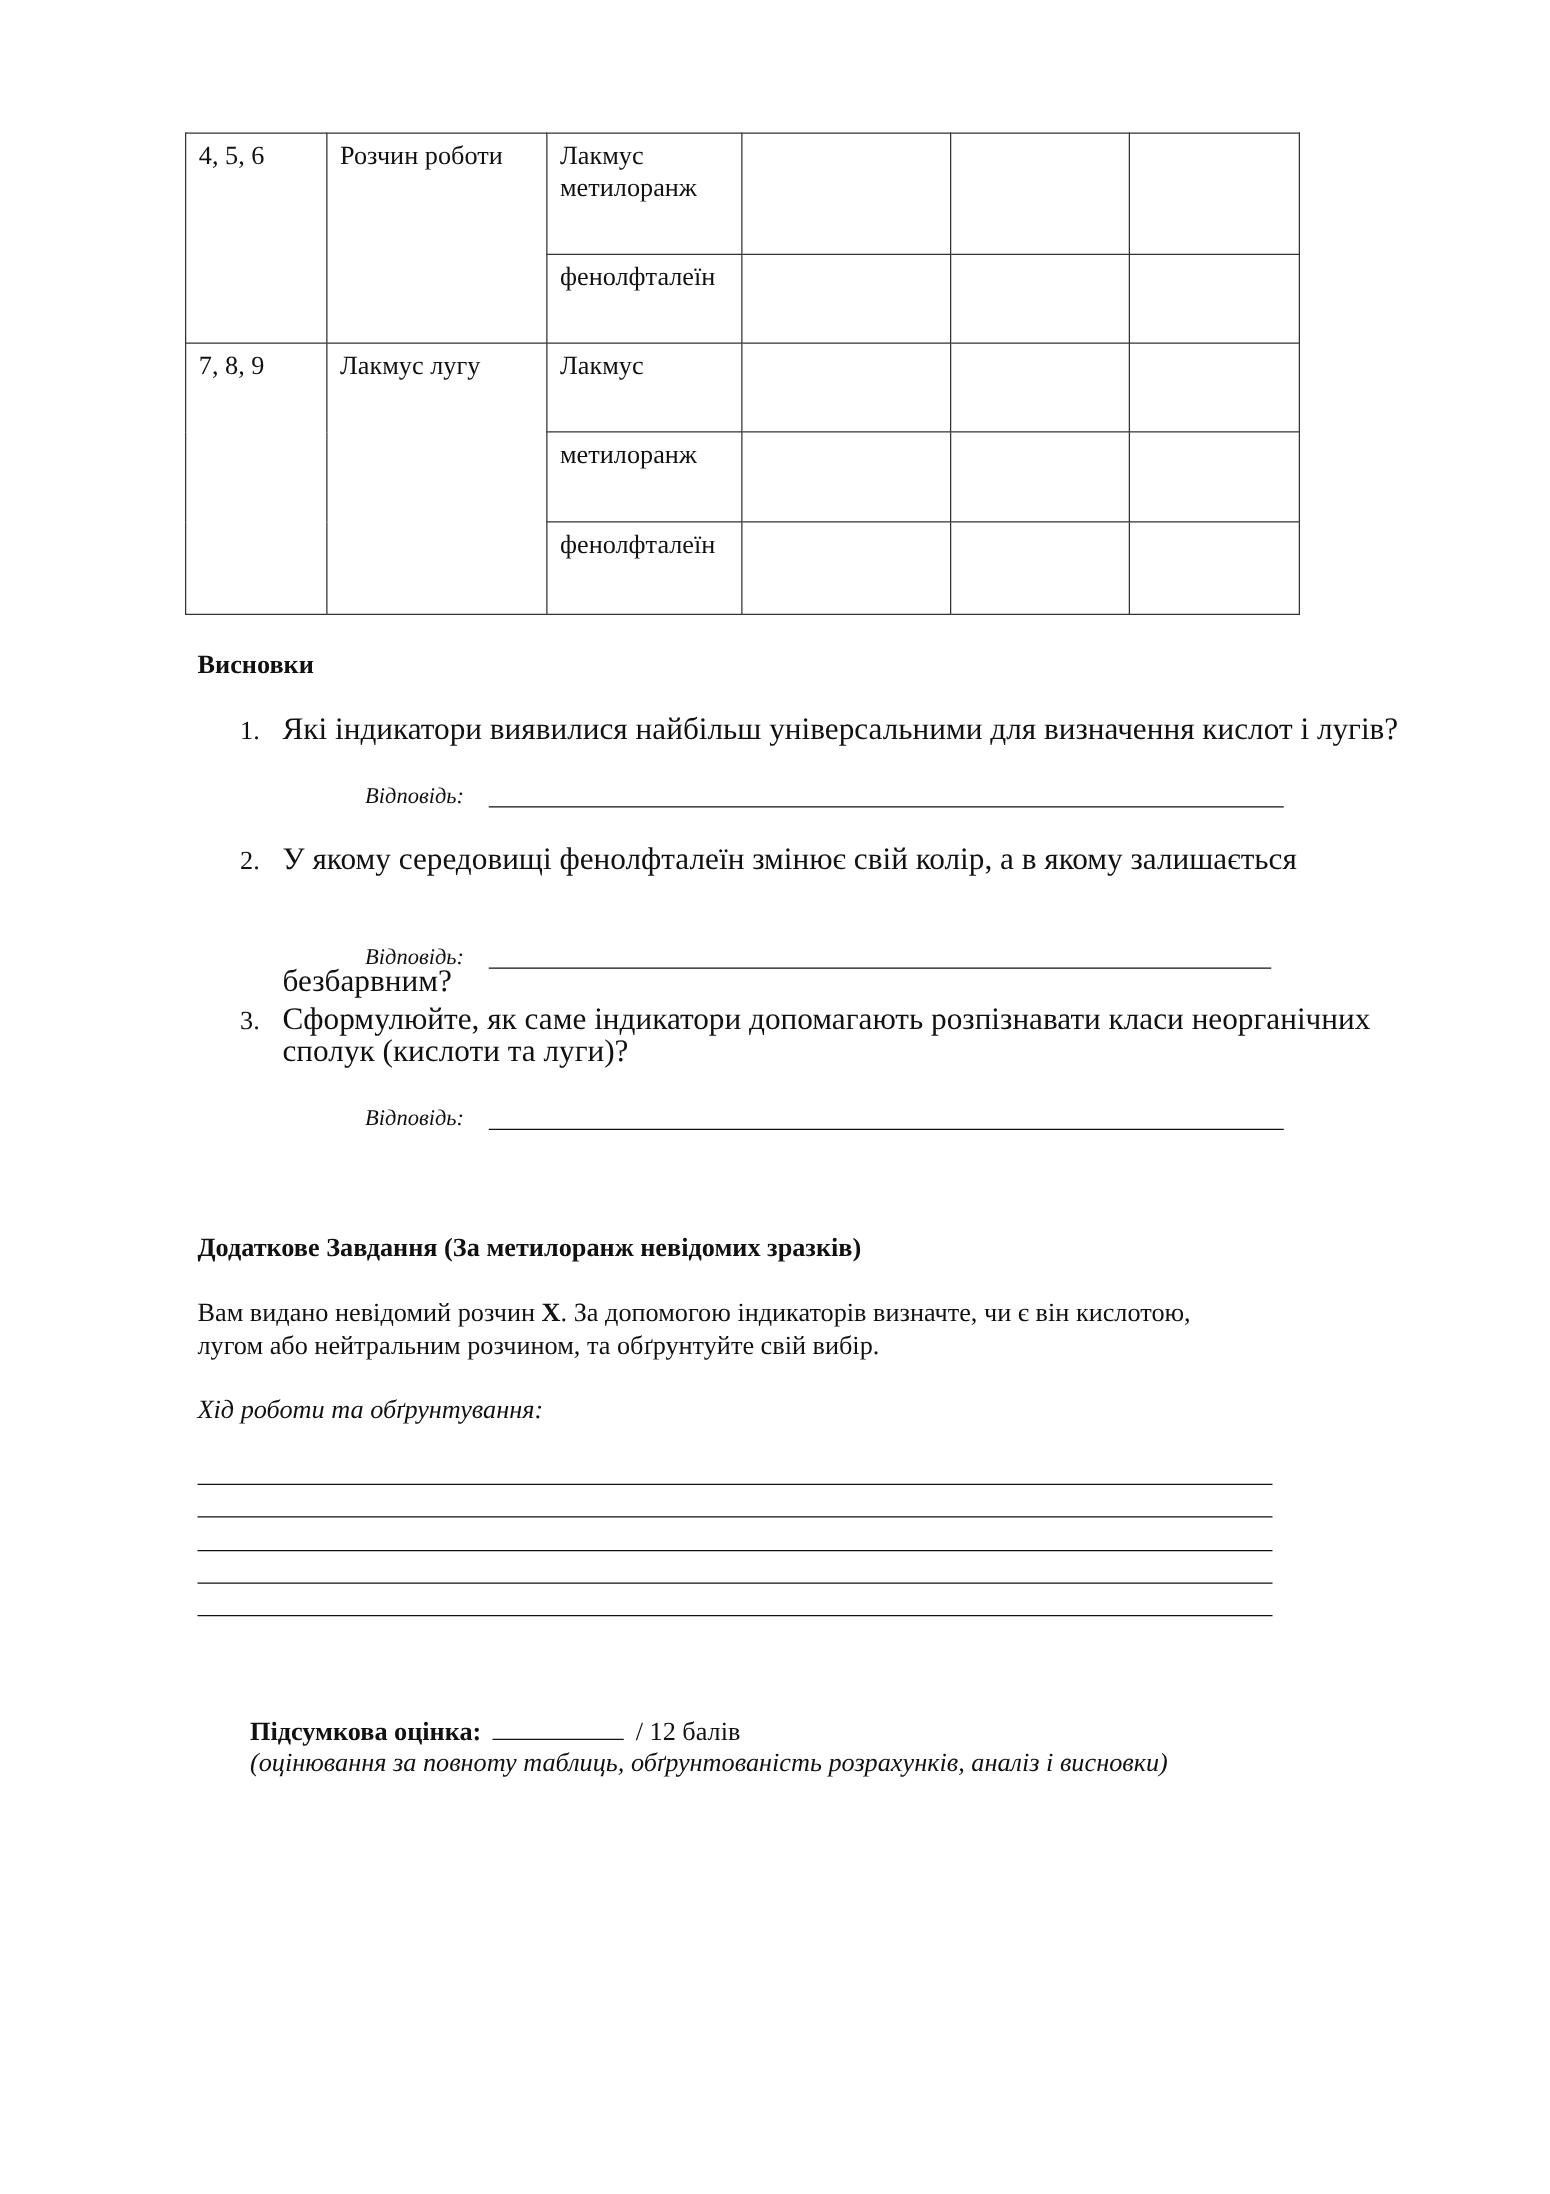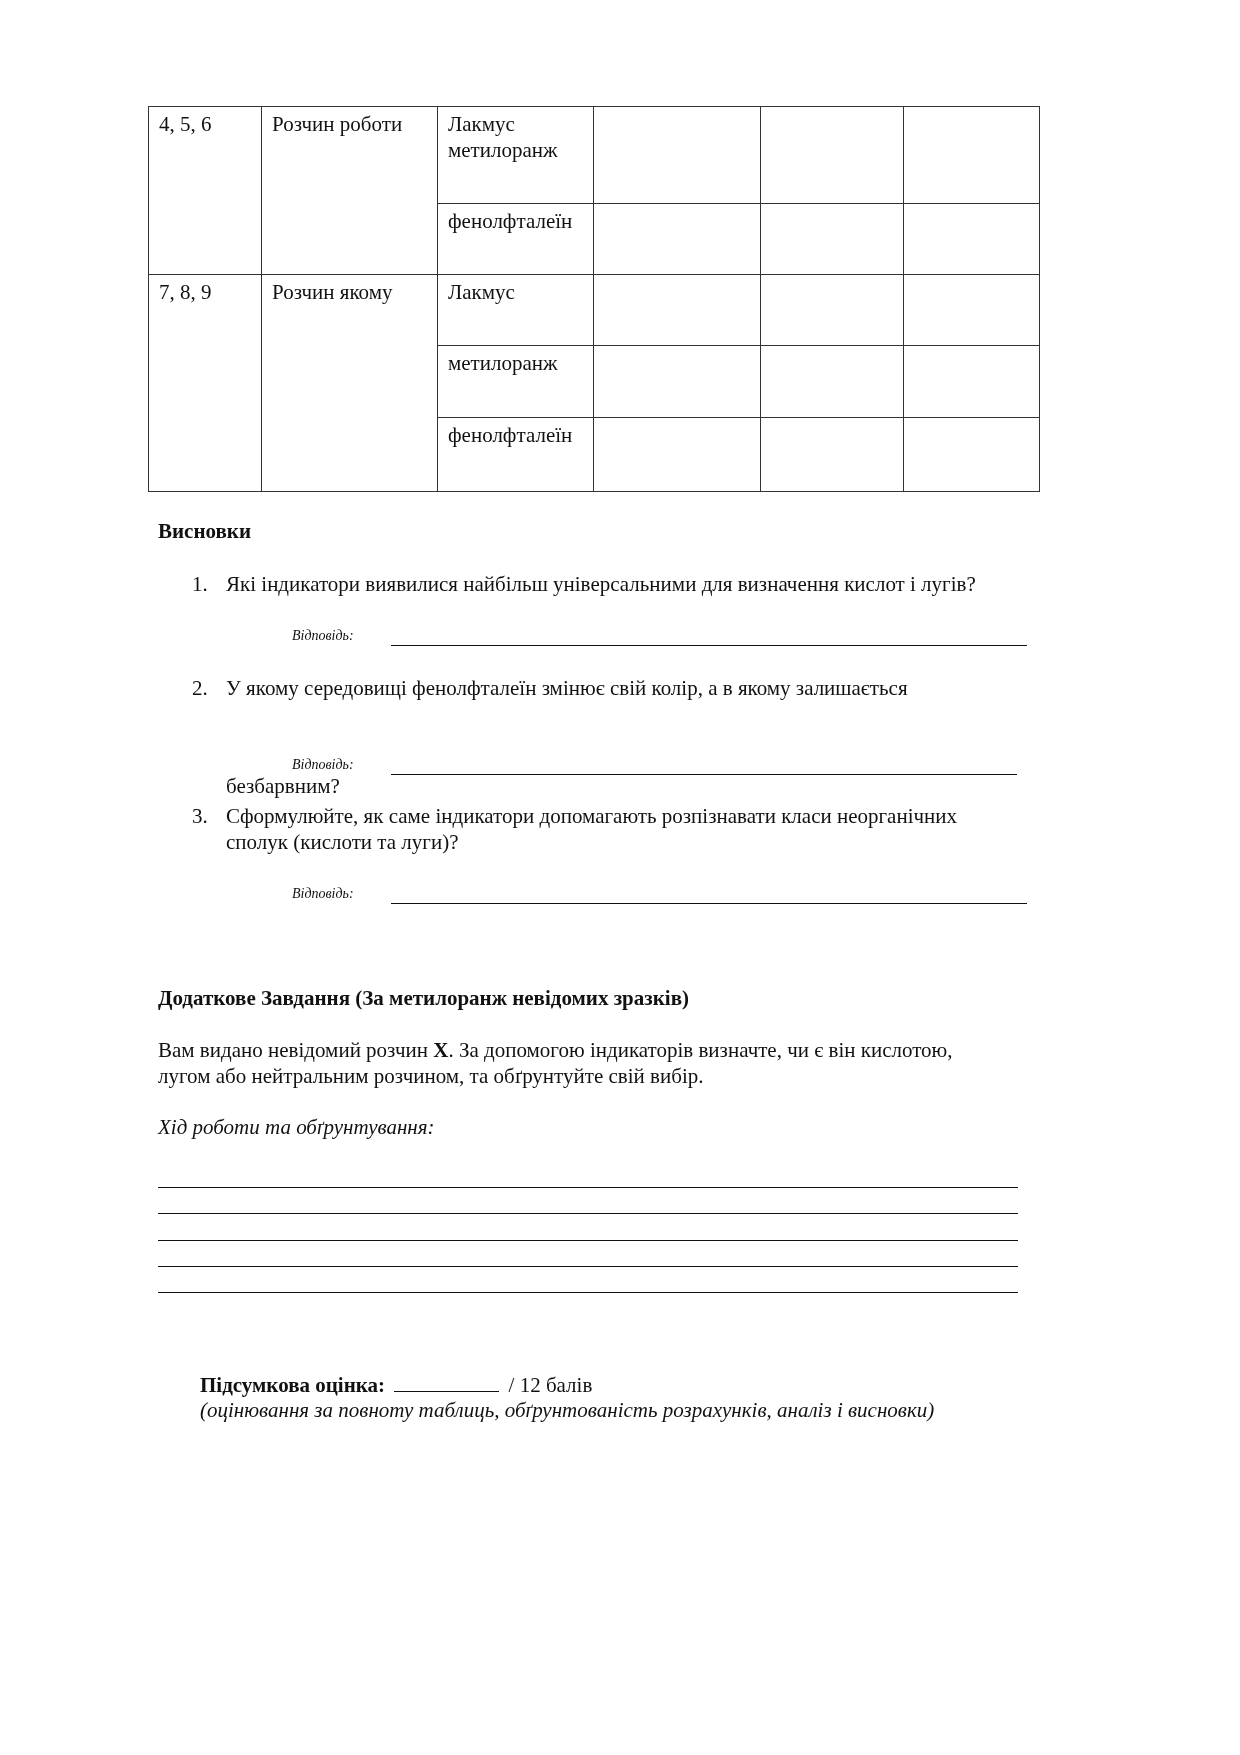--- a/index.html
+++ b/index.html
@@ -30,23 +30,23 @@
   .tbl tr.r2 td { height: 71px; }
   .tbl tr.r3 td { height: 71px; border-radius: 12px; }
   .tbl tr.r4 td { height: 72px; }
   .tbl tr.r5 td { height: 74px; }
 
   .txt { position: absolute; font-size: 21px; line-height: 26px; white-space: nowrap; }
   .bold { font-weight: bold; }
   .ital { font-style: italic; }
 
   .num { position: absolute; font-size: 21px; line-height: 26px; }
-  .qtext { position: absolute; font-size: 21px; line-height: 26px; }
+  .qtext { position: absolute; font-size: 25px; line-height: 26px; }
 
-  .answer { position: absolute; font-size: 14px; line-height: 26px; font-style: italic; white-space: nowrap; }
+  .answer { position: absolute; font-size: 18px; line-height: 26px; font-style: italic; white-space: nowrap; }
   .answer-line {
     position: absolute; border-bottom: 1.5px solid #111111; height: 0;
   }
 
   .write-line { position: absolute; left: 158px; width: 860px; border-bottom: 1.5px solid #111111; height: 0; }
 
   .score-blank { display: inline-block; width: 105px; border-bottom: 1.5px solid #111111; height: 20px; vertical-align: baseline; margin: 0 4px; }
 </style>
 </head>
 <body>
@@ -75,21 +75,21 @@
         <td></td>
       </tr>
       <tr class="r2">
         <td><span>фенолфталеїн</span></td>
         <td></td>
         <td></td>
         <td></td>
       </tr>
       <tr class="r3">
         <td rowspan="3"><span>7, 8, 9</span></td>
-        <td rowspan="3"><span>Розчин якому</span></td>
+        <td rowspan="3"><span>Лакмус лугу</span></td>
         <td><span>Лакмус</span></td>
         <td></td>
         <td></td>
         <td></td>
       </tr>
       <tr class="r4">
         <td><span>метилоранж</span></td>
         <td></td>
         <td></td>
         <td></td>

